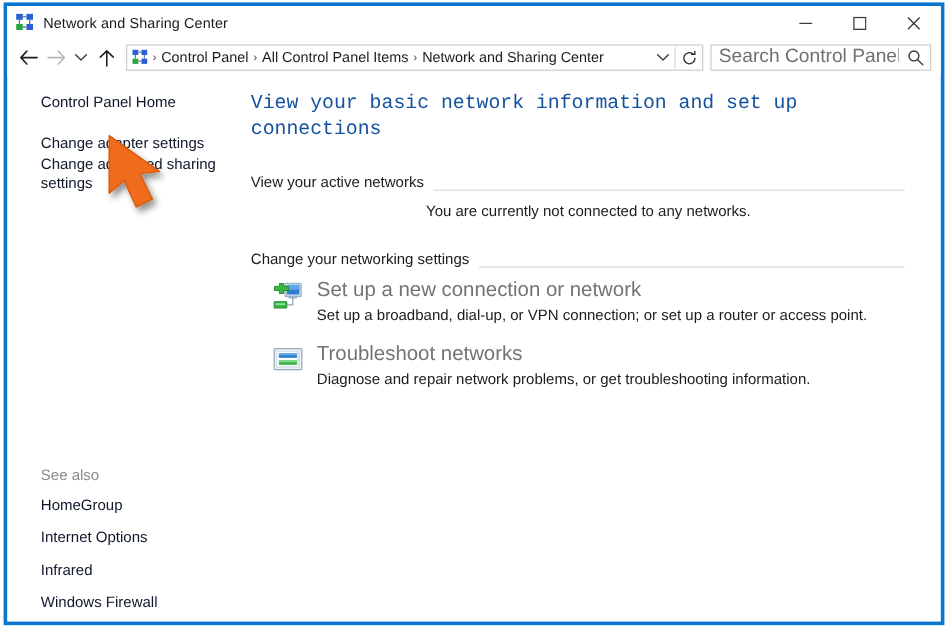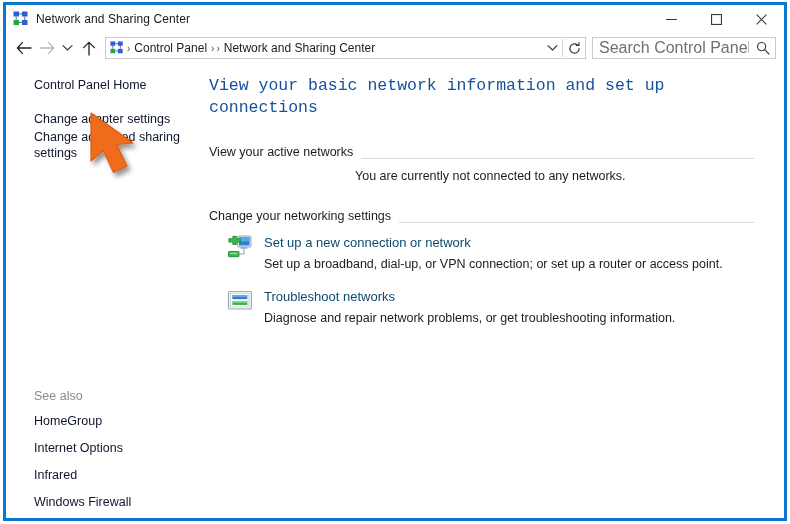--- a/index.html
+++ b/index.html
@@ -258,22 +258,22 @@
   }
   .action-icon {
     width: 26px;
     height: 26px;
     flex: 0 0 26px;
     margin-right: 11px;
     margin-top: 1px;
   }
   .action-text { min-width: 0; }
   .action-link {
-    font-size: 13px;
-    color: #0c4a6e;
+    font-size: 17px;
+    color: #737373;
     line-height: 17px;
     cursor: pointer;
     display: inline-block;
     margin-bottom: 5px;
   }
   .action-desc {
     font-size: 12.5px;
     color: #1c1c1c;
     line-height: 17px;
   }
@@ -363,20 +363,21 @@
           <rect x="6" y="2.3" width="3" height="1.2" fill="#6f7f99"></rect>
           <rect x="2.6" y="5.5" width="1.2" height="3.5" fill="#6f7f99"></rect>
           <rect x="11.2" y="5.5" width="1.2" height="3.5" fill="#6f7f99"></rect>
           <rect x="6" y="10.8" width="3" height="1.2" fill="#6f7f99"></rect>
         </svg>
       </span>
       <div class="crumbs">
         <span class="crumb-sep">›</span>
         <span class="crumb">Control Panel</span>
         <span class="crumb-sep">›</span>
+        <span class="crumb">All Control Panel Items</span>
         <span class="crumb-sep">›</span>
         <span class="crumb">Network and Sharing Center</span>
       </div>
       <div class="addr-right">
         <div class="addr-chevron">
           <svg width="11" height="8" viewBox="0 0 11 8">
             <path d="M1 1.6 L5.5 6 L10 1.6" stroke="#3f3f3f" stroke-width="1.2" fill="none" stroke-linecap="round" stroke-linejoin="round"></path>
           </svg>
         </div>
         <div class="addr-divider"></div>

